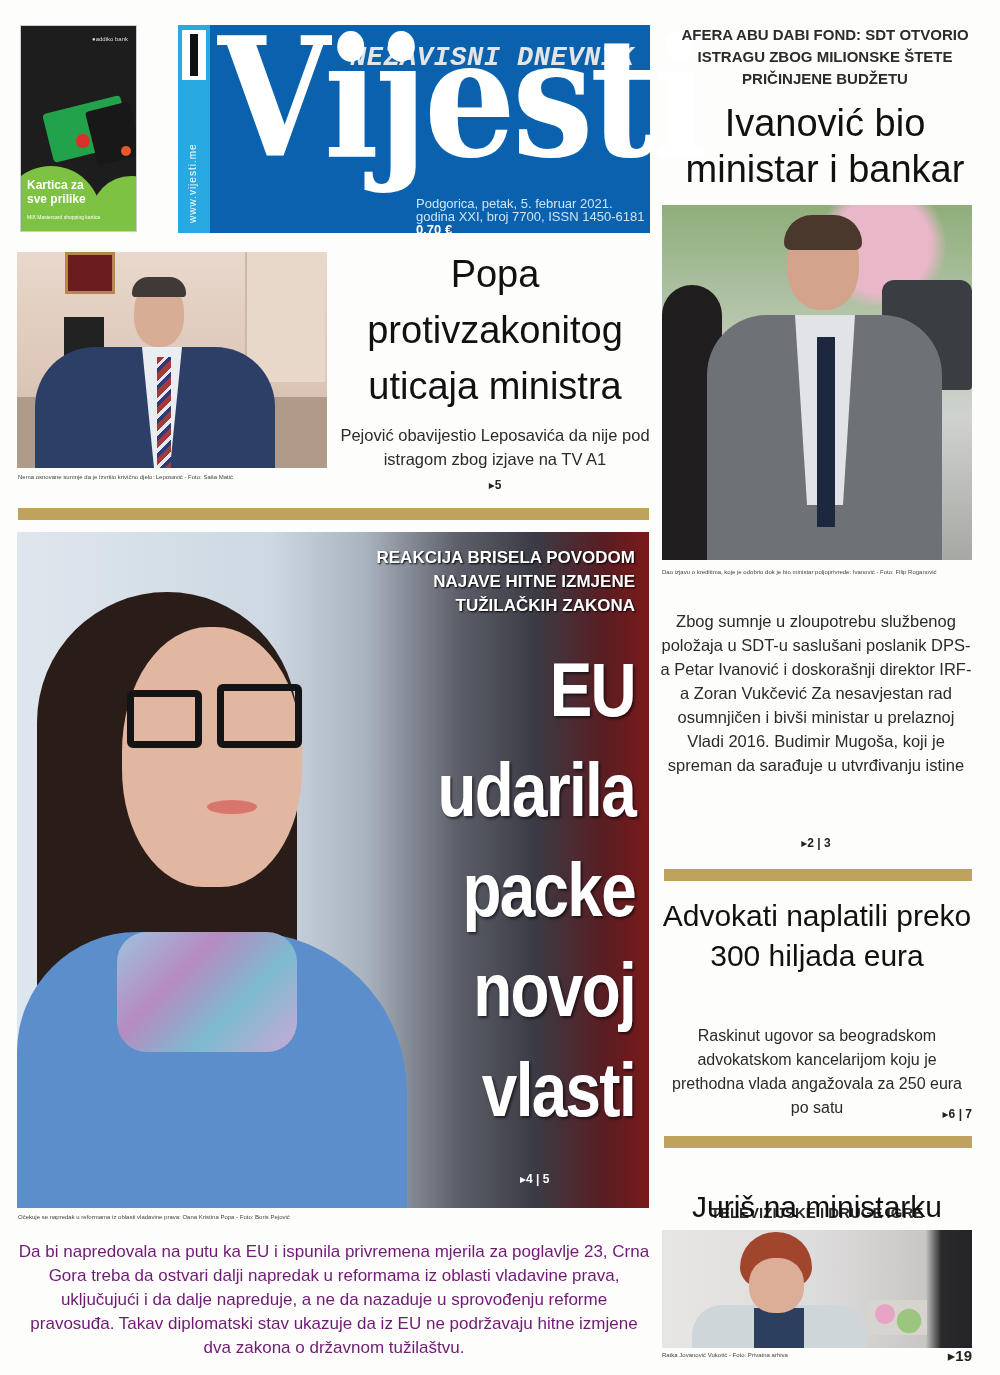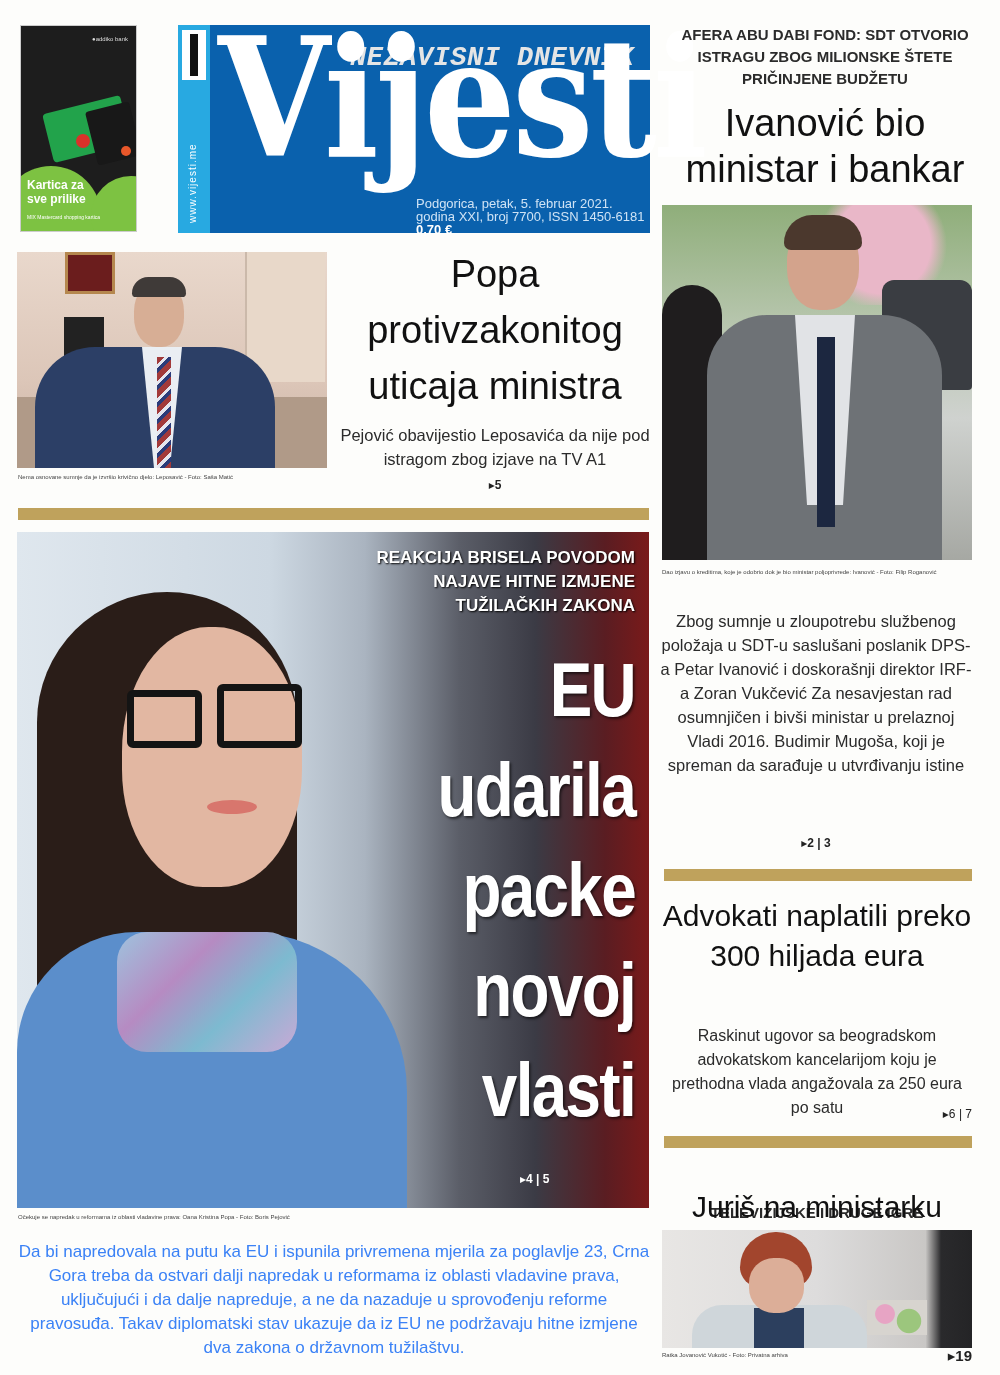--- a/index.html
+++ b/index.html
@@ -73,26 +73,26 @@
   .photo-eu .face { position: absolute; left: 105px; top: 95px; width: 180px; height: 260px; background: #e2b7a2; border-radius: 48% 48% 45% 45%; }
   .photo-eu .glass1 { position: absolute; left: 110px; top: 158px; width: 75px; height: 58px; border: 7px solid #141414; border-radius: 6px; }
   .photo-eu .glass2 { position: absolute; left: 200px; top: 152px; width: 85px; height: 64px; border: 7px solid #141414; border-radius: 6px; }
   .photo-eu .lips { position: absolute; left: 190px; top: 268px; width: 50px; height: 14px; background: #d8766d; border-radius: 50%; }
   .photo-eu .top { position: absolute; left: 0; top: 400px; width: 390px; height: 300px; background: #5b8ecb; border-radius: 120px 160px 0 0; }
   .photo-eu .scarf { position: absolute; left: 100px; top: 400px; width: 180px; height: 120px; background: linear-gradient(135deg, #9ec3de 0%, #b68bc2 35%, #7dbad0 65%, #c9a9d6 100%); border-radius: 30px; }
   .kicker-eu { left: 330px; top: 546px; width: 305px; font-size: 17px; line-height: 24px; font-weight: bold; color: #fff; text-align: right; text-shadow: 1px 1px 2px #000; }
   .head-eu { left: 330px; top: 640px; width: 305px; font-size: 76px; line-height: 100px; font-weight: bold; color: #fff; text-align: right; letter-spacing: -2px; text-shadow: 2px 2px 3px rgba(0,0,0,0.6); transform: scaleX(0.84); transform-origin: right top; }
   .ref-eu { left: 520px; top: 1172px; width: 115px; font-size: 12px; font-weight: bold; color: #fff; text-align: left; }
   .cap-eu { left: 18px; top: 1212px; width: 632px; font-size: 6px; line-height: 10px; color: #444; }
-  .body-eu { left: 18px; top: 1240px; width: 632px; font-size: 17px; line-height: 24px; color: #3b82f6; }
+  .body-eu { left: 18px; top: 1240px; width: 632px; font-size: 17px; line-height: 24px; color: #701a75; }
 
   
   .head3 { left: 662px; top: 890px; width: 310px; font-size: 30px; line-height: 40px; color: #111; margin-top: 6px; }
   .sub3 { left: 662px; top: 1024px; width: 310px; font-size: 16px; line-height: 24px; color: #2b2b2b; }
-  .ref3 { left: 900px; top: 1107px; width: 72px; font-size: 12px; font-weight: normal; color: #222; text-align: right; }
+  .ref3 { left: 900px; top: 1107px; width: 72px; font-size: 12px; font-weight: bold; color: #222; text-align: right; }
 
   
   .kicker4 { left: 662px; top: 1164px; width: 310px; font-size: 15px; font-weight: bold; color: #2b2b2b; text-transform: uppercase; margin-top: 40px; }
   .head4 { left: 662px; top: 1187px; width: 310px; font-size: 30px; line-height: 40px; color: #111; }
   .photo-rat { left: 662px; top: 1230px; width: 310px; height: 118px; overflow: hidden; background: linear-gradient(90deg, #e8e6e4 0%, #dddcdc 50%, #c9c7c5 85%, #2a2a2c 90%, #242426 100%); }
   .photo-rat .hair { position: absolute; left: 78px; top: 2px; width: 72px; height: 55px; background: #a2452d; border-radius: 36px 36px 20px 20px; }
   .photo-rat .face { position: absolute; left: 87px; top: 28px; width: 55px; height: 55px; background: #dcae98; border-radius: 45%; }
   .photo-rat .jacket { position: absolute; left: 30px; top: 75px; width: 175px; height: 50px; background: #cfd6da; border-radius: 30px 30px 0 0; }
   .photo-rat .shirt { position: absolute; left: 92px; top: 78px; width: 50px; height: 40px; background: #2c3f5e; }
   .photo-rat .flowers { position: absolute; left: 205px; top: 70px; width: 60px; height: 35px; background: radial-gradient(circle at 30% 40%, #e7a4c4 0 20%, transparent 22%), radial-gradient(circle at 70% 60%, #9cc67d 0 25%, transparent 27%), #d7d4cf; }

